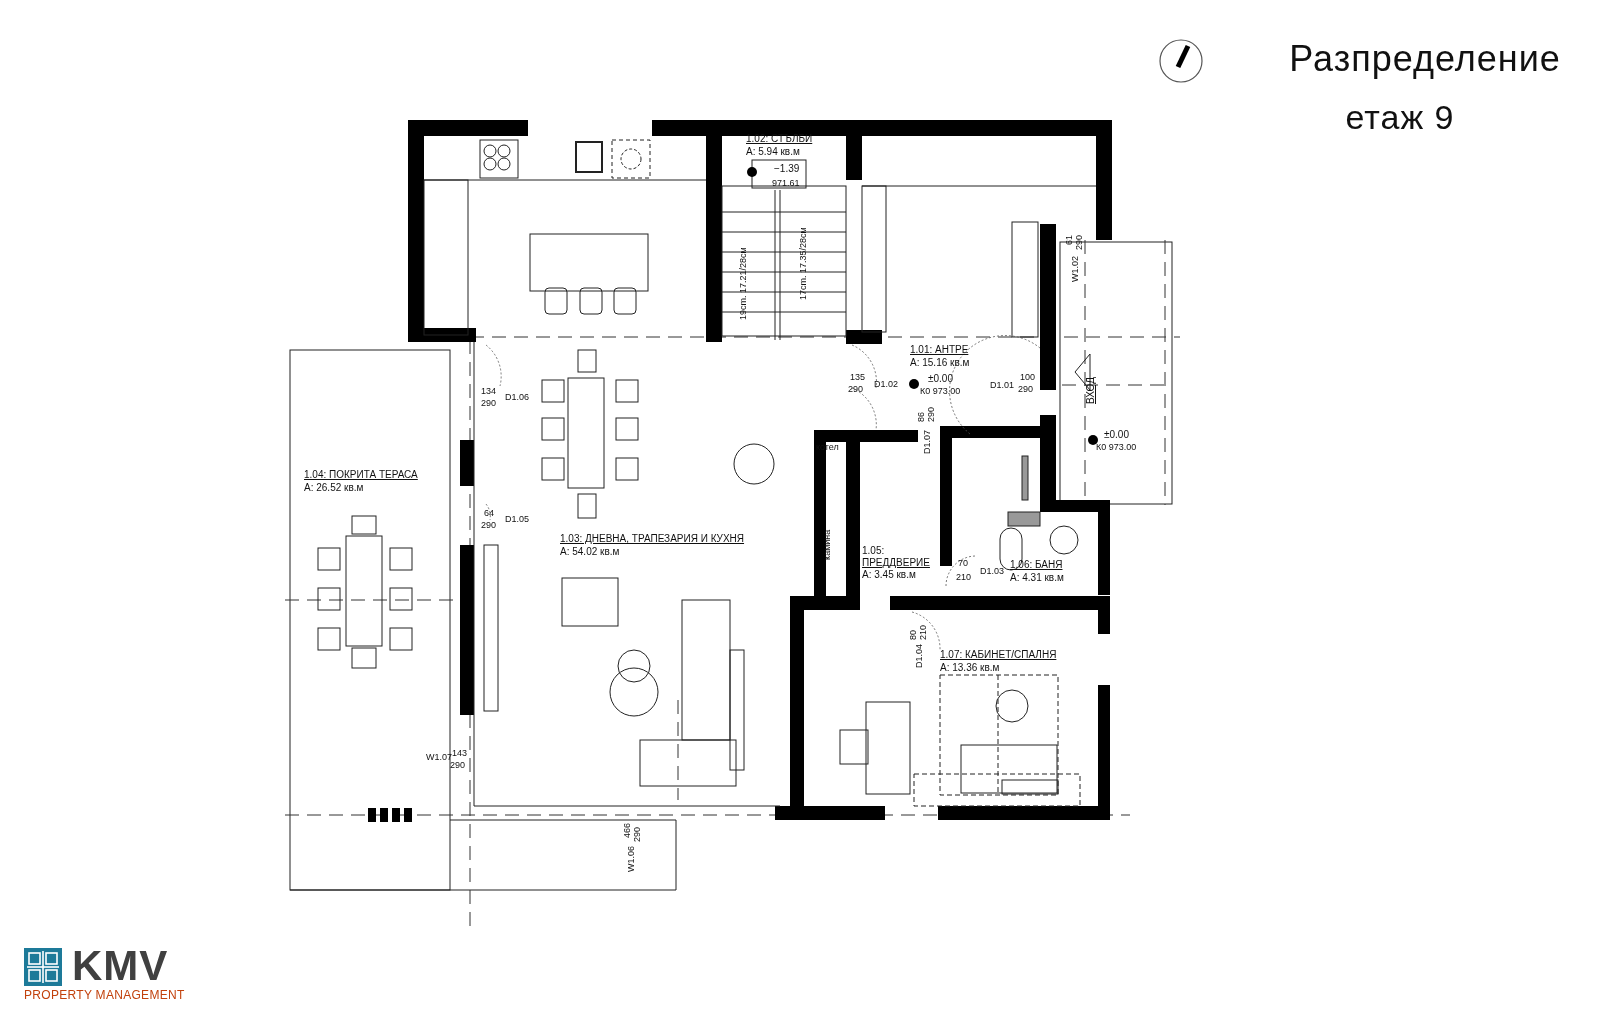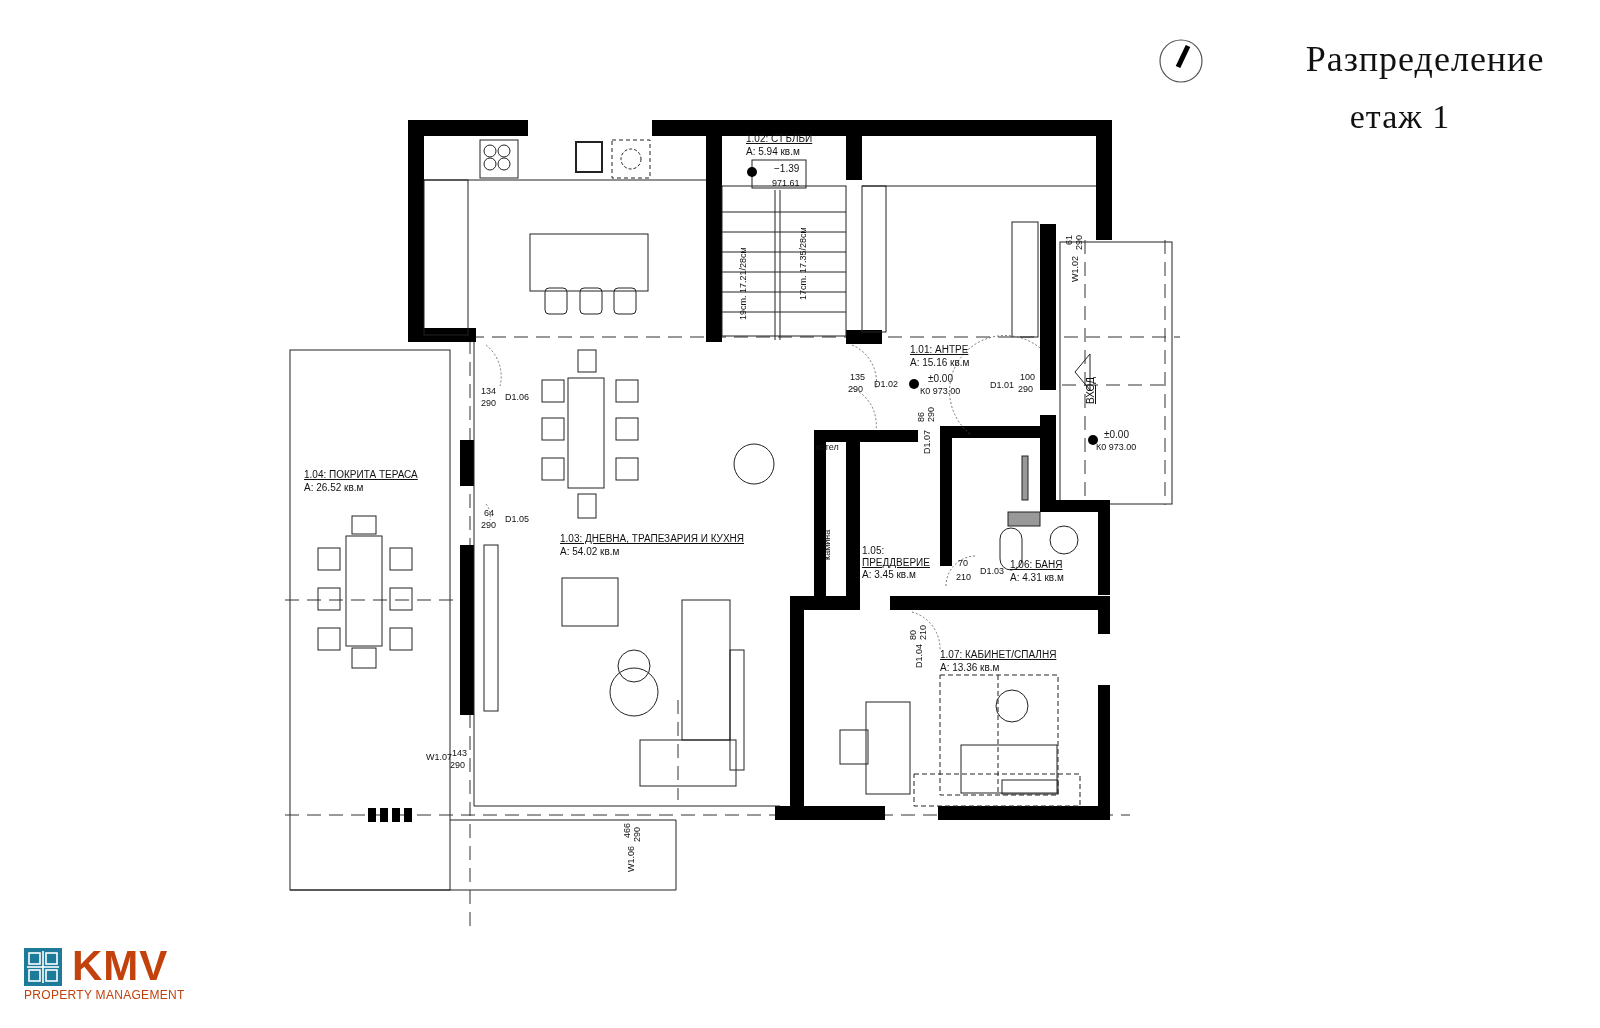--- a/index.html
+++ b/index.html
@@ -1,40 +1,40 @@
 <!DOCTYPE html>
 <html><head>
 <meta charset="utf-8">
 <style>
   html, body { margin:0; padding:0; background:#ffffff; }
   body { width:1600px; height:1028px; position:relative; overflow:hidden; font-family:"Liberation Sans", sans-serif; }
   .title-block { position:absolute; left:1150px; top:30px; width:440px; text-align:center; }
-  .title-line { font-family:Liberation Serif, serif; font-weight:300; color:#111; letter-spacing:1px; line-height:58px;text-align:center; }
+  .title-line { font-family:Liberation Sans, sans-serif; font-weight:300; color:#111; letter-spacing:1px; line-height:58px;text-align:center; }
   .title-1 { font-size:36px; margin-left:110px; }
   .title-2 { font-size:34px; margin-left:60px; }
   .title-3 { font-size:34px; margin-left:60px; }
   .compass { position:absolute; left:1158px; top:38px; width:46px; height:46px; }
   .logo { position:absolute; left:24px; top:948px; width:180px; height:60px; }
   .logo-mark { position:absolute; left:0; top:0; width:38px; height:38px; background:#1d7a99; }
-  .logo-name { position:absolute; left:48px; top:-6px; font-size:42px; font-weight:bold; color:#c2410c; letter-spacing:1px; }
+  .logo-name { position:absolute; left:48px; top:-6px; font-size:42px; font-weight:bold; color:#404040; letter-spacing:1px; }
   .logo-sub { position:absolute; left:0; top:40px; font-size:12px; color:#c2410c; letter-spacing:0.3px; white-space:nowrap; }
   svg.plan { position:absolute; left:0; top:0; }
   .lbl { font-family:"Liberation Sans", sans-serif; font-size:10px; fill:#111; }
   .lbl-s { font-family:"Liberation Sans", sans-serif; font-size:9px; fill:#111; }
 </style>
 </head>
 <body>
 
 <svg class="compass" viewBox="0 0 46 46">
   <circle cx="23" cy="23" r="21" fill="none" stroke="#555" stroke-width="1.2"></circle>
   <line x1="20" y1="29" x2="30" y2="8" stroke="#000" stroke-width="5"></line>
 </svg>
 <div class="title-block">
   <div class="title-line title-1">Разпределение</div>
-  <div class="title-line title-2">етаж 1</div>
+  <div class="title-line title-2">етаж 9</div>
 </div>
 
 <svg class="plan" width="1600" height="1028" viewBox="0 0 1600 1028">
   <g fill="none" stroke="#222" stroke-width="1">
 
     <rect x="290" y="350" width="160" height="540"></rect>
     <polyline points="450,820 676,820 676,890 290,890"></polyline>
 
     <rect x="1060" y="242" width="112" height="262"></rect>
   </g>

